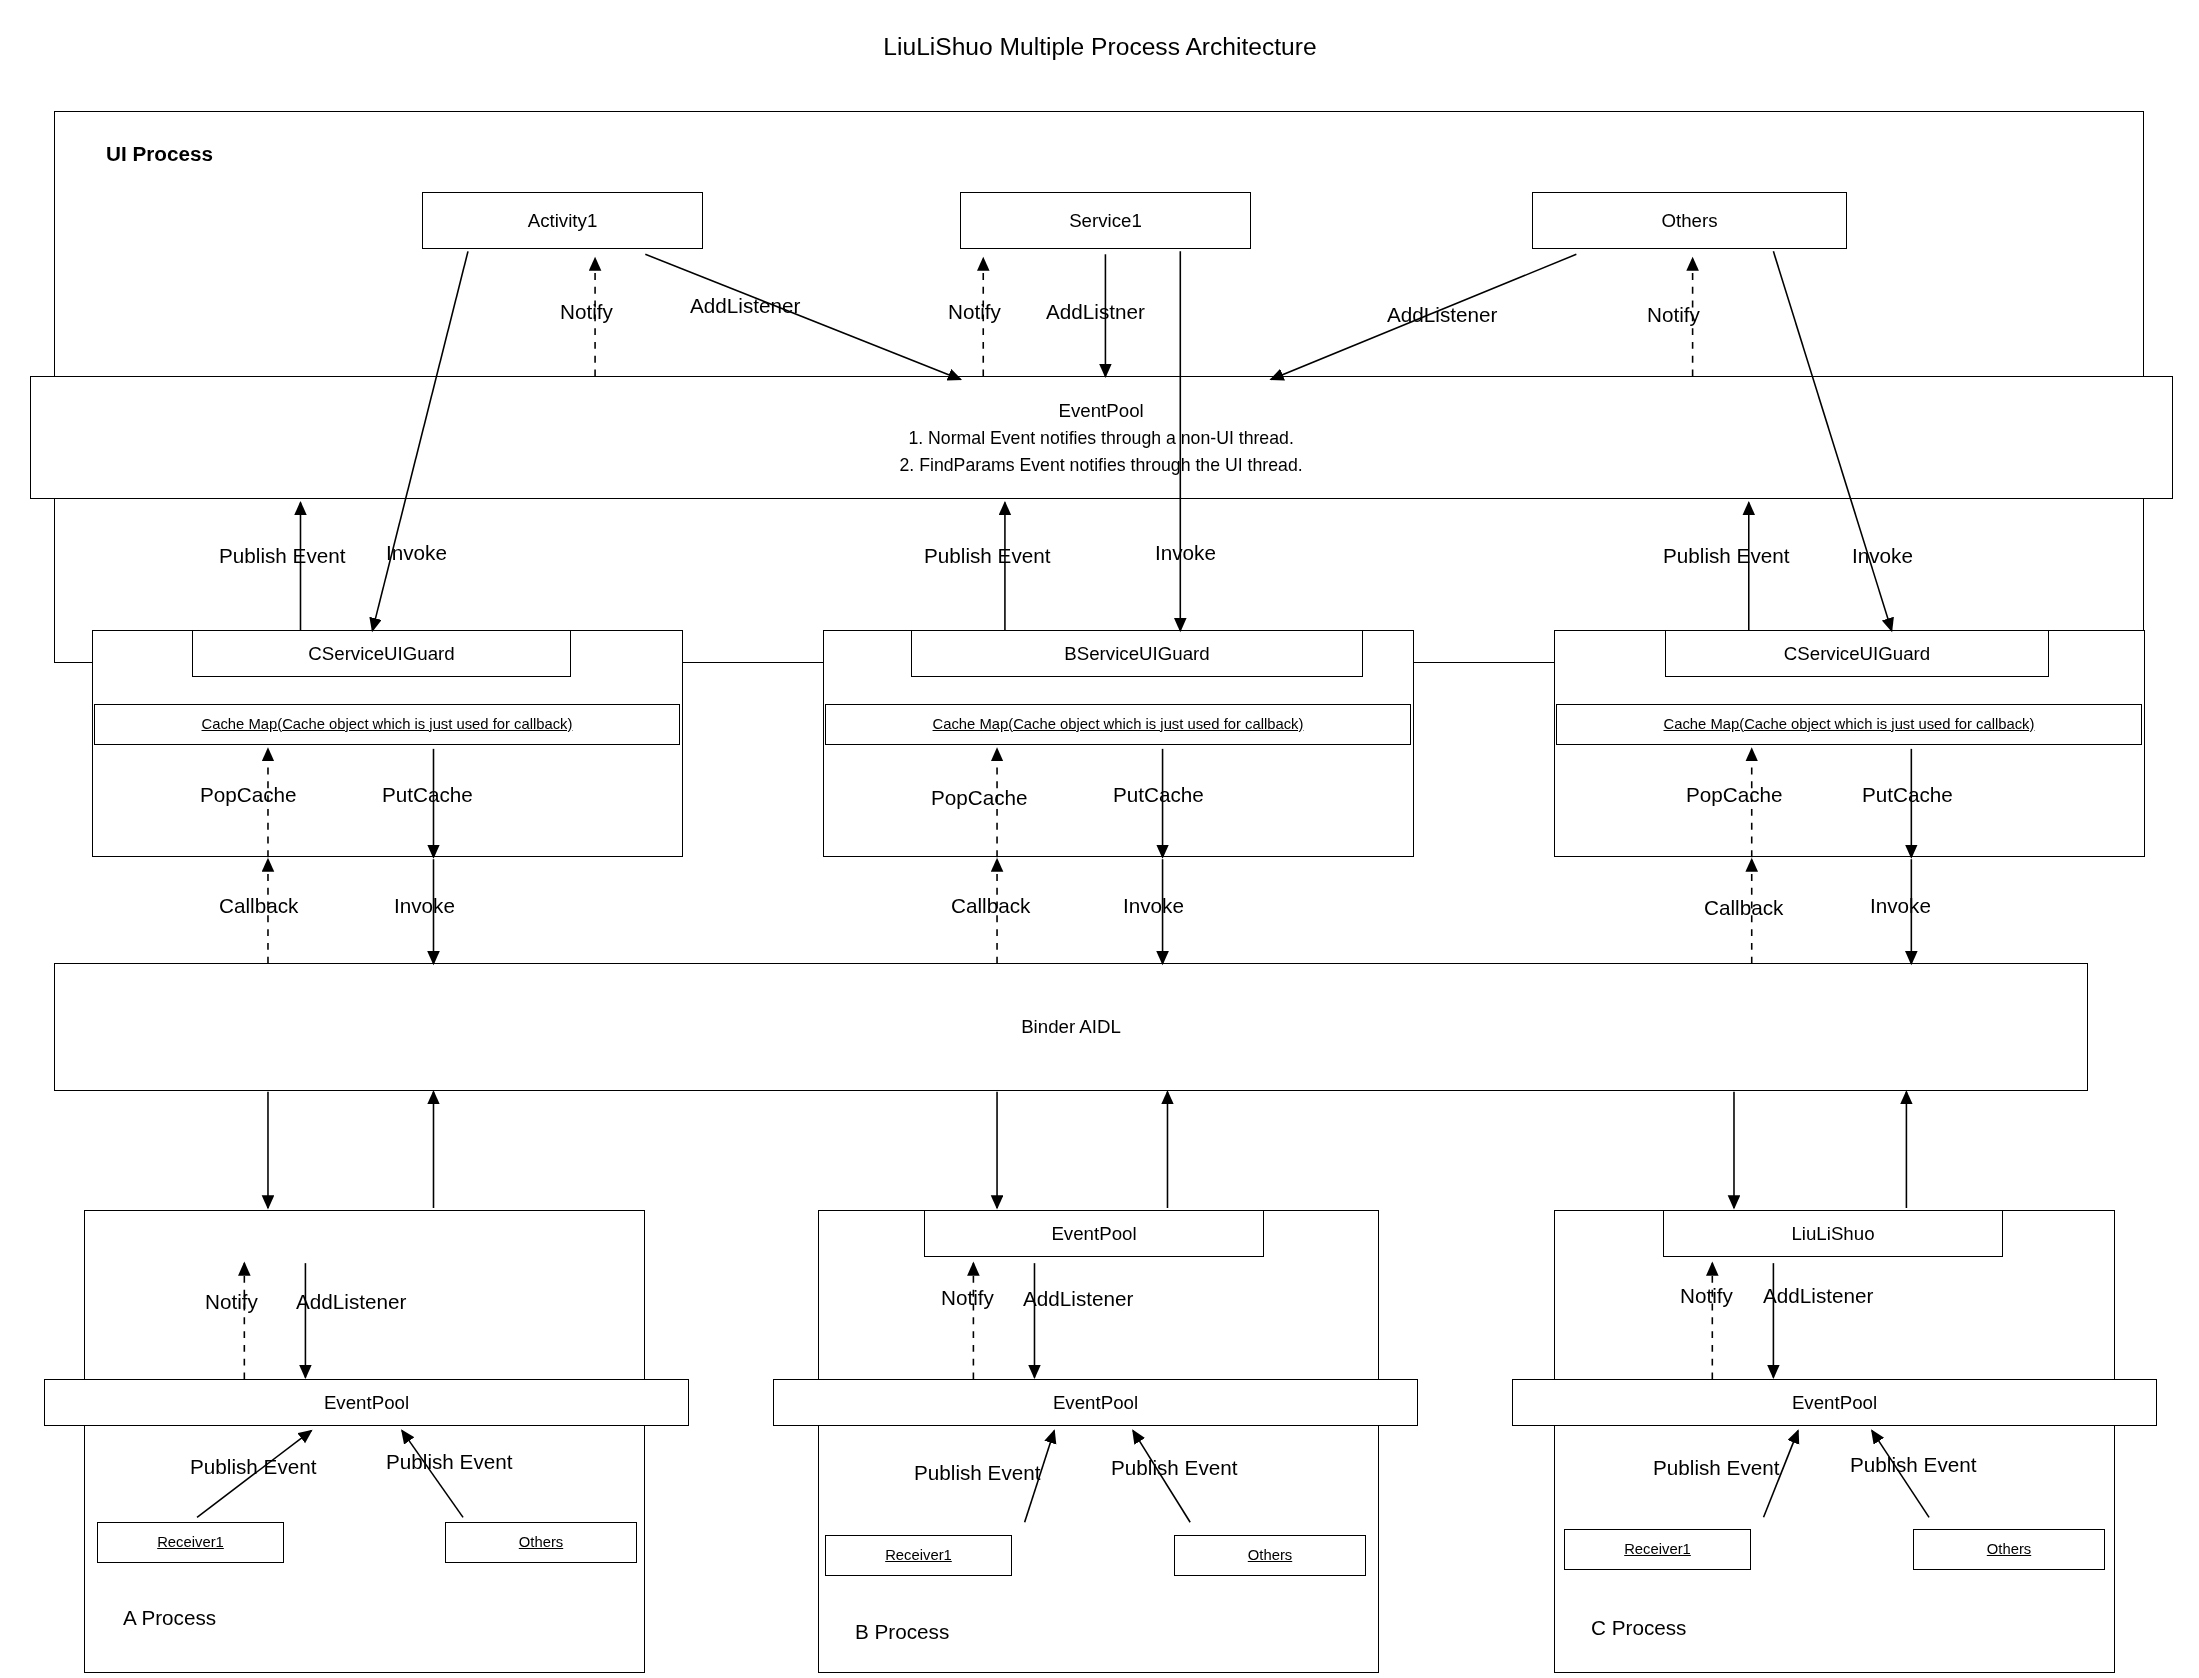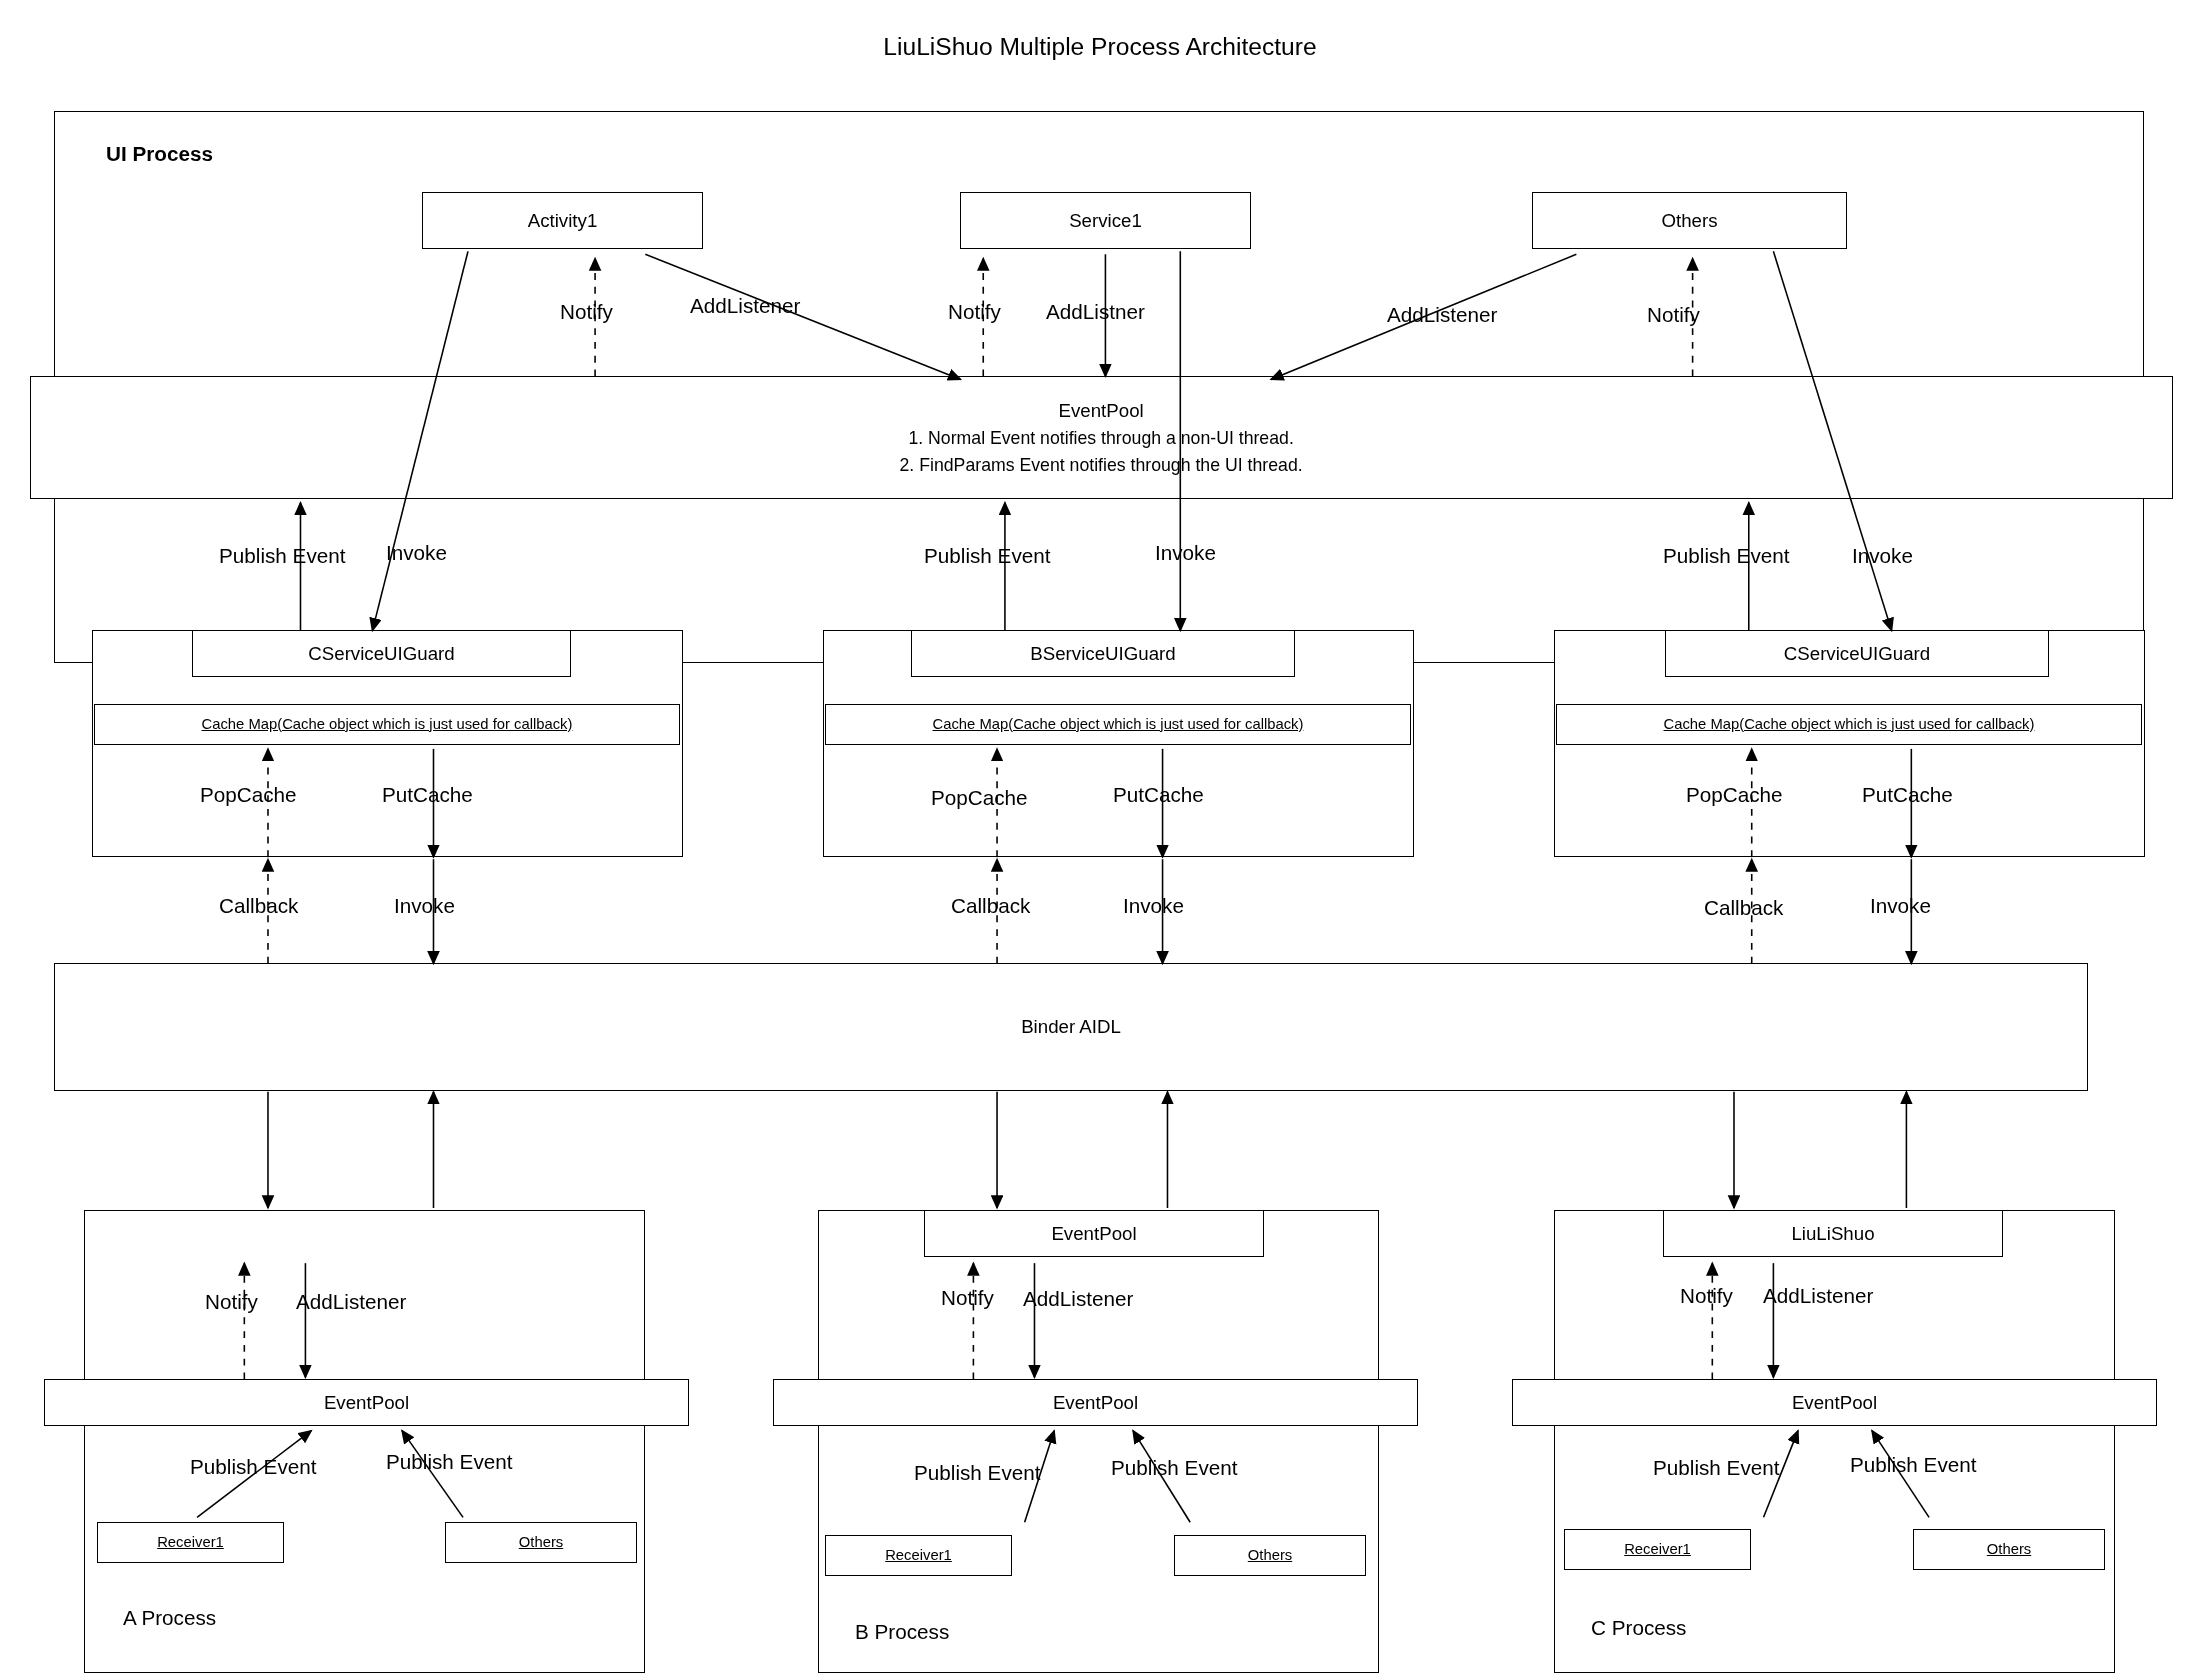--- a/index.html
+++ b/index.html
@@ -98,21 +98,21 @@
     <span class="note">2. FindParams Event notifies through the UI thread.</span>
   </div>
 
   <div class="box" style="left:92px; top:630px; width:591px; height:227px;"></div>
   <div class="box" style="left:823px; top:630px; width:591px; height:227px;"></div>
   <div class="box" style="left:1554px; top:630px; width:591px; height:227px;"></div>
 
   <div class="box center-label" style="left:192px; top:630px; width:379px; height:47px;">
     <span>CServiceUIGuard</span>
   </div>
-  <div class="box center-label" style="left:911px; top:630px; width:384px; height:47px;">
+  <div class="box center-label" style="left:911px; top:630px; width:452px; height:47px;">
     <span>BServiceUIGuard</span>
   </div>
   <div class="box center-label" style="left:1665px; top:630px; width:384px; height:47px;">
     <span>CServiceUIGuard</span>
   </div>
 
   <div class="box center-label small" style="left:94px; top:704px; width:586px; height:41px;">
     <span>Cache Map(Cache object which is just used for callback)</span>
   </div>
   <div class="box center-label small" style="left:825px; top:704px; width:586px; height:41px;">

